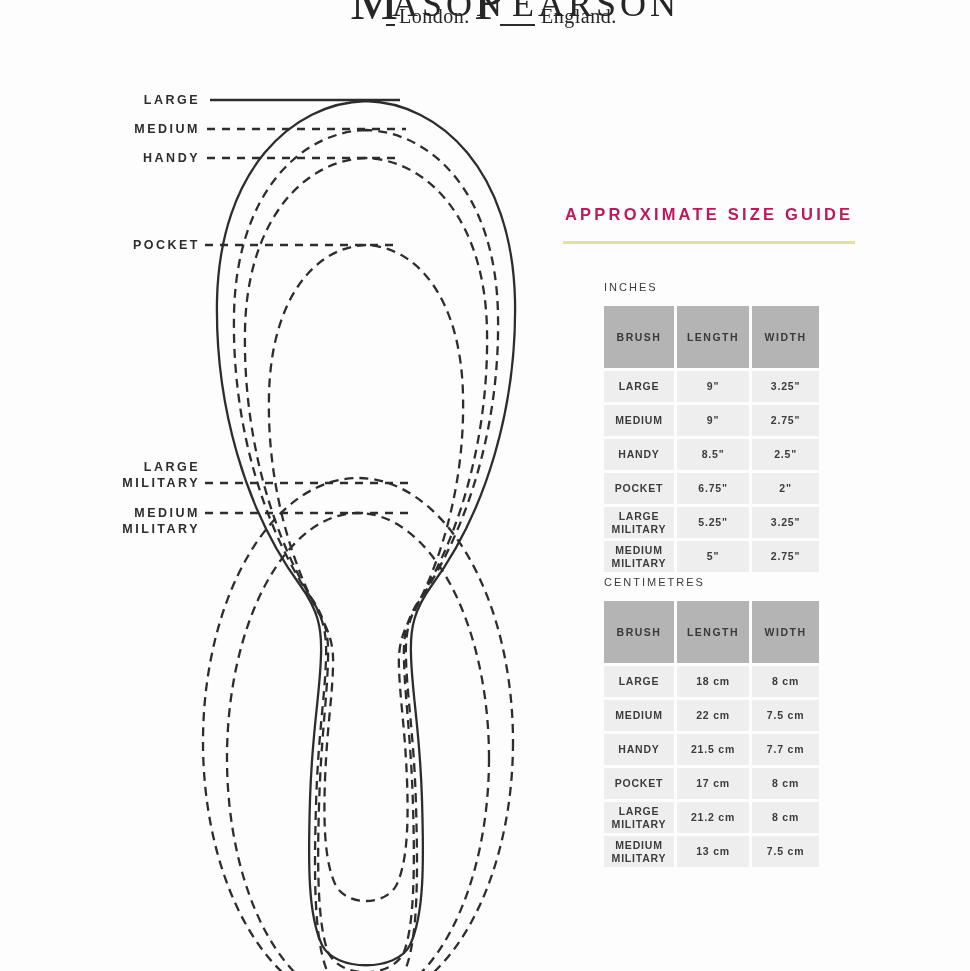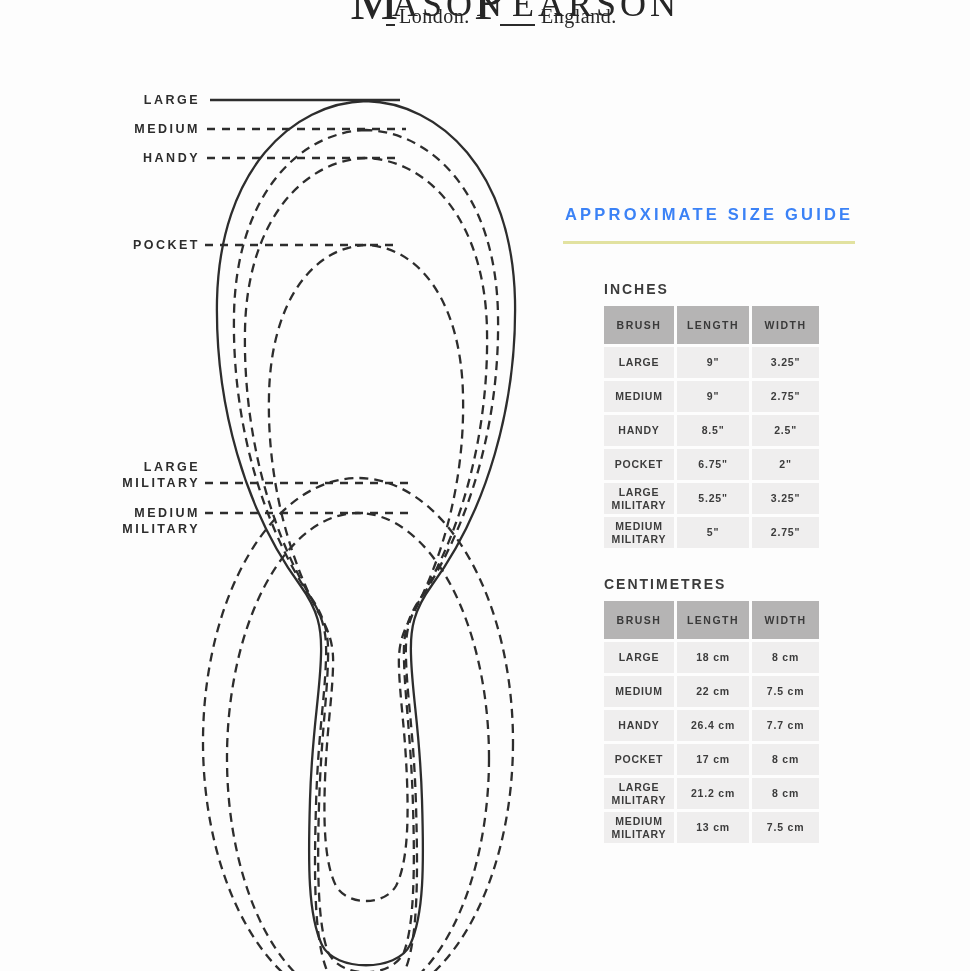--- a/index.html
+++ b/index.html
@@ -16,38 +16,38 @@
   .logo .rule{position:absolute;height:2px;background:#2b2b2b;top:24px;}
   
   .diagram-svg{position:absolute;left:0;top:0;}
   .dlabel{
     position:absolute;right:770px;text-align:right;font-size:12.5px;font-weight:600;
     letter-spacing:2.5px;color:#2d2d2d;line-height:16px;white-space:nowrap;
   }
   
   .guide-title{
     position:absolute;left:565px;top:205px;font-size:16.5px;font-weight:700;
-    letter-spacing:3.2px;color:#3b82f6;white-space:nowrap;
+    letter-spacing:3.2px;color:#be185d;white-space:nowrap;
   }
   .guide-underline{position:absolute;left:563px;top:241px;width:292px;height:2.5px;}
   .tbl-label{
-    position:absolute;left:604px;font-size:14px;font-weight:700;
+    position:absolute;left:604px;font-size:11px;font-weight:400;
     letter-spacing:2px;color:#3b3b3b;
   }
   .tbl-label.inches{top:281px;}
   .tbl-label.cm{top:576px;}
   table.size{
     position:absolute;left:601px;width:221px;border-collapse:separate;border-spacing:3px;
     table-layout:fixed;
   }
   table.size.inches{top:303px;}
   table.size.cm{top:598px;}
   table.size th{
     background:#b5b4b4;height:38px;font-size:10.5px;font-weight:700;letter-spacing:1.5px;
-    color:#3a3a3a;text-align:center;vertical-align:middle;padding:0 2px;
+    color:#3a3a3a;text-align:center;vertical-align:middle;padding:12px 2px;
   }
   table.size td{
     background:#efeeee;height:27px;font-size:10.5px;font-weight:600;letter-spacing:0.8px;
     color:#3c3c3c;text-align:center;vertical-align:middle;padding:2px 3px;line-height:13px;
   }
 </style>
 </head>
 <body>
 
 <div class="page">
@@ -162,21 +162,21 @@
       <td>18 cm</td>
       <td>8 cm</td>
     </tr>
     <tr>
       <td>MEDIUM</td>
       <td>22 cm</td>
       <td>7.5 cm</td>
     </tr>
     <tr>
       <td>HANDY</td>
-      <td>26.4 cm</td>
+      <td>21.5 cm</td>
       <td>7.7 cm</td>
     </tr>
     <tr>
       <td>POCKET</td>
       <td>17 cm</td>
       <td>8 cm</td>
     </tr>
     <tr>
       <td>LARGE MILITARY</td>
       <td>21.2 cm</td>

